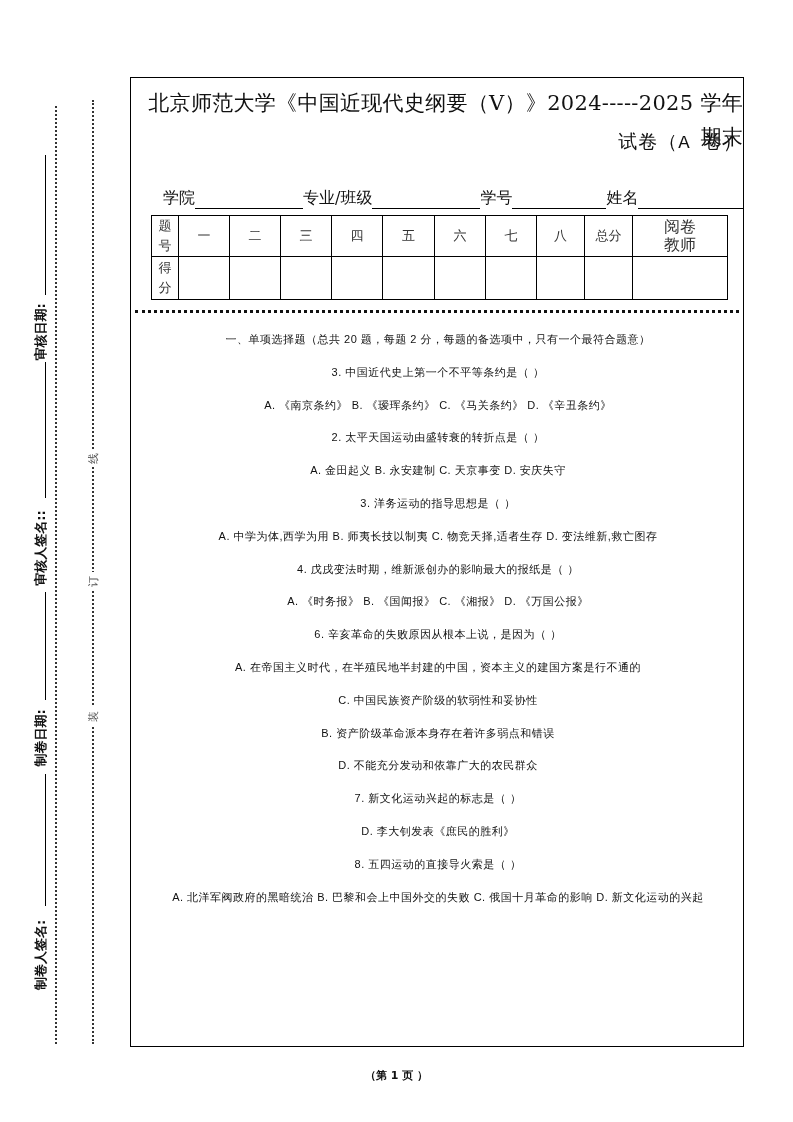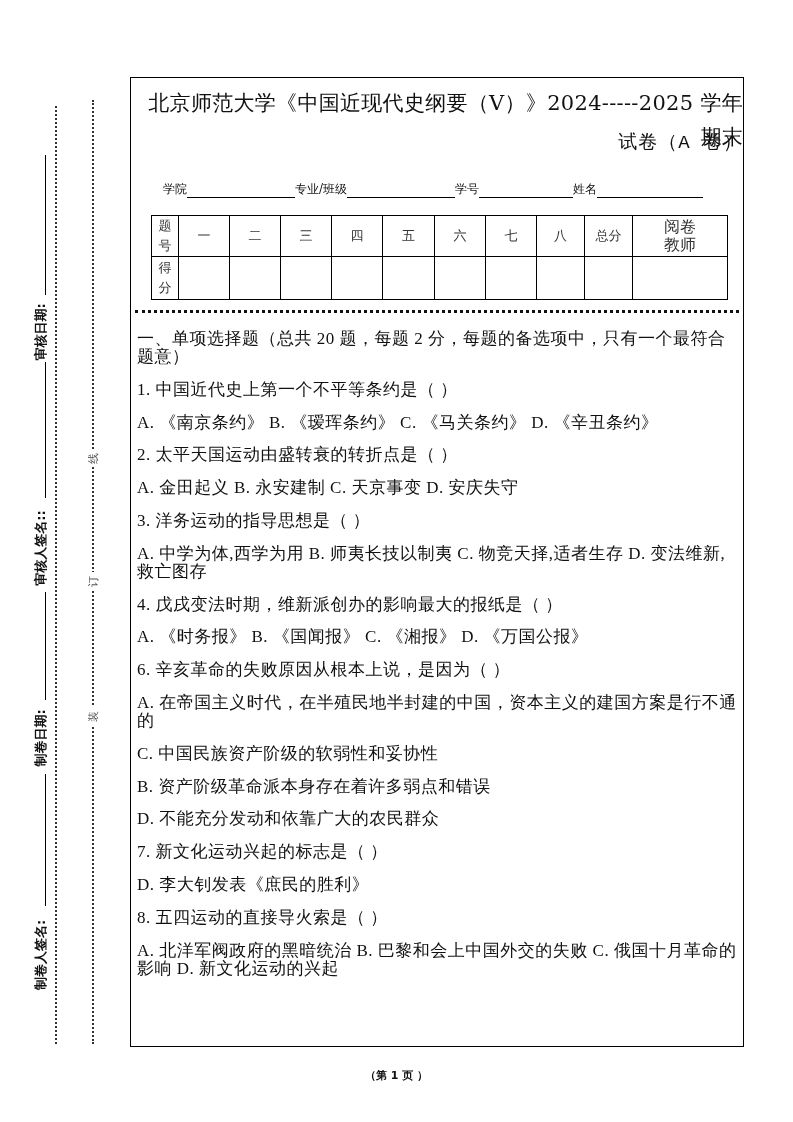--- a/index.html
+++ b/index.html
@@ -19,38 +19,38 @@
                font-size: 11px; color: #555; }
   .bind-char span { display: inline-block; transform: rotate(-90deg); }
 
   
   .frame { position: absolute; left: 130px; top: 77px; width: 614px; height: 970px;
            border: 1.5px solid #000; box-sizing: border-box; }
   .title { position: absolute; left: 0; right: 0; top: 8px; text-align: right;
            font-size: 21px; letter-spacing: 0.3px; line-height: 34px; }
   .subtitle { position: absolute; left: 0; right: 0; top: 48px; text-align: right;
               font-size: 19px; letter-spacing: 1px; line-height: 34px; font-family: Liberation Mono, monospace; }
-  .info-row { position: absolute; left: 32px; top: 103px; display: flex; align-items: flex-end;
-              font-size: 12px; }
+  .info-row { position: absolute; left: 32px; top: 110px; display: flex; align-items: flex-end;
+              font-size: 16px; }
   .info-row .lbl { white-space: nowrap; }
   .info-row .blank { border-bottom: 1px solid #000; height: 12px; display: inline-block; }
 
   table.score { position: absolute; left: 20px; top: 137px; border-collapse: collapse;
                 font-size: 13px; }
   table.score td { border: 1px solid #000; text-align: center; vertical-align: middle;
                    color: #333; padding: 0; }
   table.score tr.r1 td { height: 40px; }
   table.score tr.r2 td { height: 42px; }
   td.stack { width: 26px; font-size: 13px; line-height: 20px; }
   td.reader { font-size: 16px; line-height: 18px; }
 
   .sep { position: absolute; left: 4px; right: 4px; top: 232px; border-top: 3px dotted #111; }
 
   .qs { position: absolute; left: 6px; right: 4px; top: 252px;
-        font-family: Liberation Serif, serif; font-size: 17px; color: #111; }
+        font-family: Liberation Sans, sans-serif; font-size: 11px; color: #111; text-align: center; }
   .line { line-height: 18px; margin-bottom: 14.8px; white-space: normal; letter-spacing: 0.5px; }
   .line.tight { margin-bottom: 0; }
   .line.wrap { margin-bottom: 14.8px; }
 
   .footer { position: absolute; left: 0; right: 0; top: 1068px; text-align: center;
             font-family: "DejaVu Sans", sans-serif; font-weight: bold; font-size: 11px; }
 </style>
 </head>
 <body>
 
@@ -128,21 +128,21 @@
       <td></td>
     </tr>
   </tbody>
     </table>
 
   <div class="sep"></div>
 
   <div class="qs">
     <div class="line">一、单项选择题（总共 20 题，每题 2 分，每题的备选项中，只有一个最符合题意）</div>
 
-    <div class="line">1. 中国近代史上第一个不平等条约是（  ）</div>
+    <div class="line">3. 中国近代史上第一个不平等条约是（  ）</div>
     <div class="line">A. 《南京条约》  B. 《瑷珲条约》  C. 《马关条约》  D. 《辛丑条约》</div>
 
     <div class="line">2. 太平天国运动由盛转衰的转折点是（  ）</div>
     <div class="line">A. 金田起义  B. 永安建制  C. 天京事变  D. 安庆失守</div>
 
     <div class="line">3. 洋务运动的指导思想是（  ）</div>
     <div class="line wrap">A. 中学为体,西学为用  B. 师夷长技以制夷  C. 物竞天择,适者生存  D. 变法维新,救亡图存</div>
 
     <div class="line">4. 戊戌变法时期，维新派创办的影响最大的报纸是（  ）</div>
     <div class="line">A. 《时务报》  B. 《国闻报》  C. 《湘报》  D. 《万国公报》</div>

